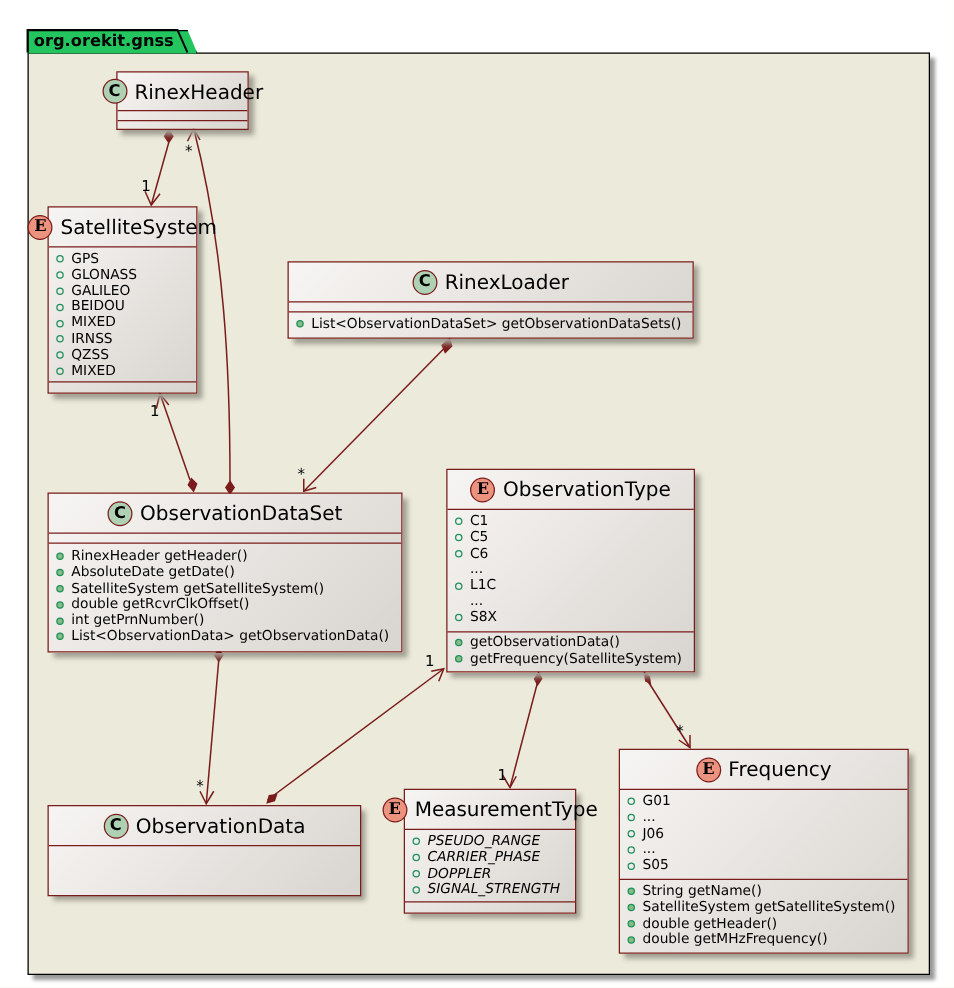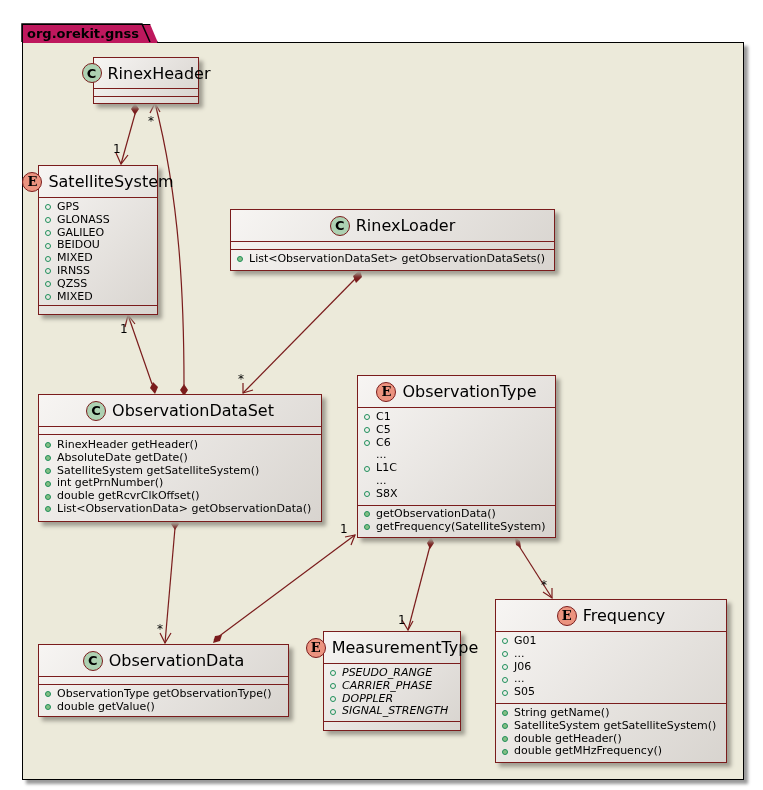--- a/index.html
+++ b/index.html
@@ -2,21 +2,21 @@
 <html><head>
 <meta charset="utf-8">
 <style>
   html, body { margin: 0; padding: 0; background: #ffffff; }
   body { width: 763px; height: 790px; position: relative; overflow: hidden;
          font-family: "DejaVu Sans", sans-serif; }
   #canvas { position: absolute; left: 0; top: 0; width: 763px; height: 790px; }
   .pkg-frame { position: absolute; left: 22px; top: 42px; width: 720px; height: 736px;
                background: #ECEADA; border: 1.5px solid #000; box-shadow: 4px 4px 3px #9a9a9a; }
   .pkg-tab { position: absolute; left: 22px; top: 24px; height: 18px; padding: 0 18px 0 4px;
-             background: #be185d; border: 1.5px solid #000; border-bottom: none;
+             background: #22c55e; border: 1.5px solid #000; border-bottom: none;
              font-weight: bold; font-size: 13px; line-height: 18px; color: #000;
              clip-path: polygon(0 0, calc(100% - 8px) 0, 100% 100%, 0 100%); }
   .cls { position: absolute; border: 1.5px solid #7A1C1C; box-shadow: 4px 4px 4px #a09e92;
          background: linear-gradient(135deg, #F7F5F3 0%, #D8D4CF 100%); box-sizing: border-box;
          font-size: 11px; color: #000; }
   .cls-head { display: flex; align-items: center; justify-content: center; gap: 6px;
               border-bottom: 1.5px solid #7A1C1C; box-sizing: border-box; }
   .cls-head .name { font-size: 16px; }
   .badge { width: 20px; height: 20px; border-radius: 50%; border: 1px solid #7A1C1C;
            display: flex; align-items: center; justify-content: center; box-sizing: border-box;
@@ -168,25 +168,25 @@
         <div class="row">
           <span class="dot dot-method"></span>
           <span>AbsoluteDate getDate()</span>
         </div>
         <div class="row">
           <span class="dot dot-method"></span>
           <span>SatelliteSystem getSatelliteSystem()</span>
         </div>
         <div class="row">
           <span class="dot dot-method"></span>
+          <span>double getRcvrClkOffset()</span>
+        </div>
+        <div class="row">
+          <span class="dot dot-method"></span>
           <span>int getPrnNumber()</span>
-        </div>
-        <div class="row">
-          <span class="dot dot-method"></span>
-          <span>double getRcvrClkOffset()</span>
         </div>
         <div class="row">
           <span class="dot dot-method"></span>
           <span>List&lt;ObservationData&gt; getObservationData()</span>
         </div>
       </div>
   </div>
 
   <div class="cls" style="left:357px;top:375px;width:199px;height:163px;">
     <div class="cls-head" style="height:32px;">
@@ -234,30 +234,20 @@
         </div>
       </div>
   </div>
 
   <div class="cls" style="left:38px;top:644px;width:251px;height:73px;">
     <div class="cls-head" style="height:32px;">
       <span class="badge badge-c">C</span>
       <span class="name">ObservationData</span>
     </div>
     <div class="section" style="height:8px;padding:0;"></div>
-    <div class="section" id="od-methods" style="padding-top:3px;">
-        <div class="row">
-          <span class="dot dot-method"></span>
-          <span>ObservationType getObservationType()</span>
-        </div>
-        <div class="row">
-          <span class="dot dot-method"></span>
-          <span>double getValue()</span>
-        </div>
-      </div>
   </div>
 
   <div class="cls" style="left:323px;top:631px;width:138px;height:100px;">
     <div class="cls-head" style="height:32px;">
       <span class="badge badge-e">E</span>
       <span class="name">MeasurementType</span>
     </div>
     <div class="section" id="mt-fields" style="height:58px;font-style:italic;">
         <div class="row">
           <span class="dot dot-field"></span>

